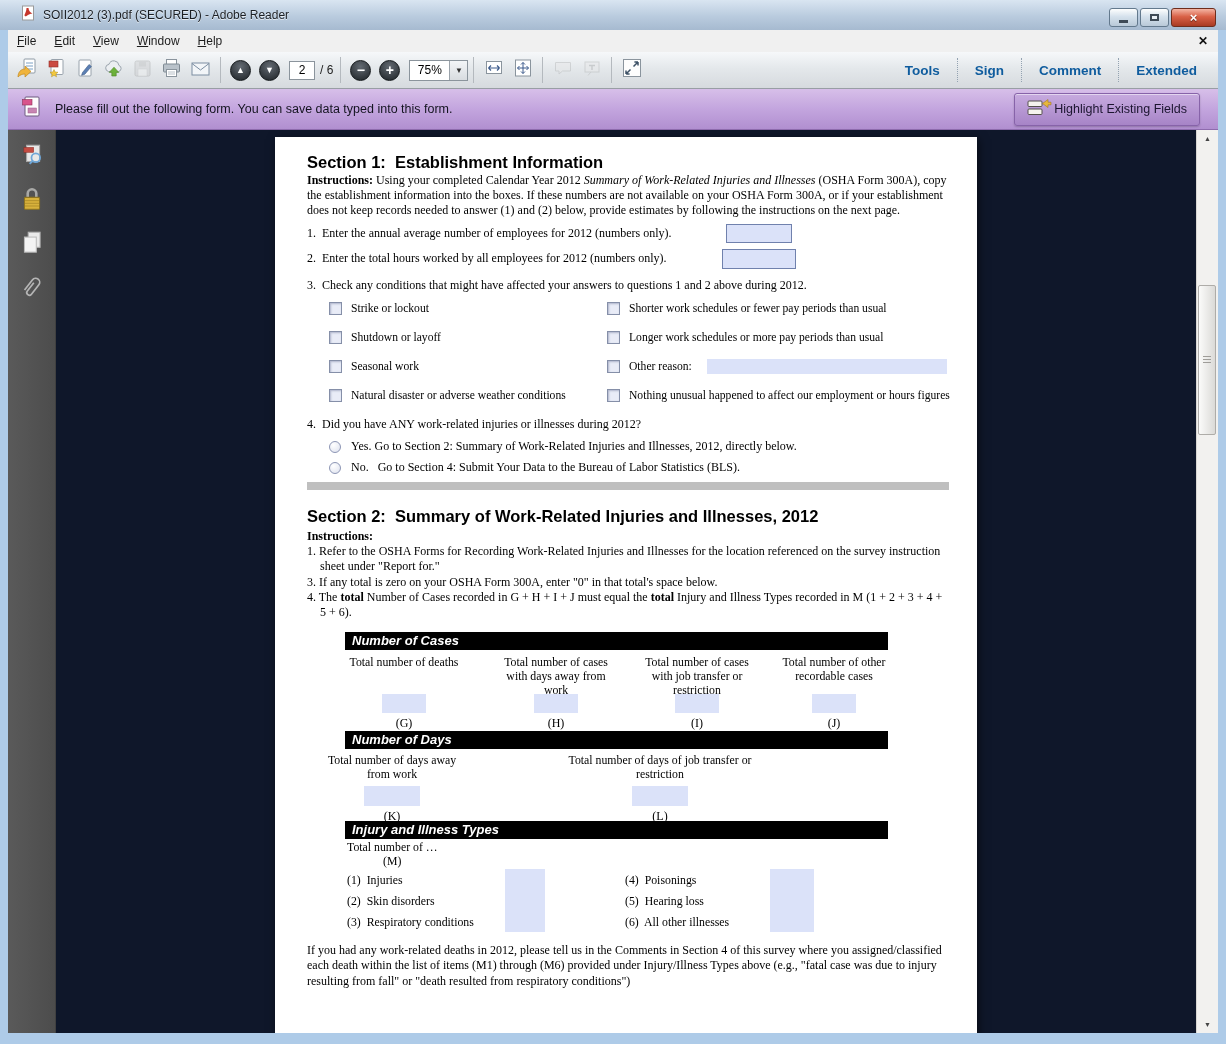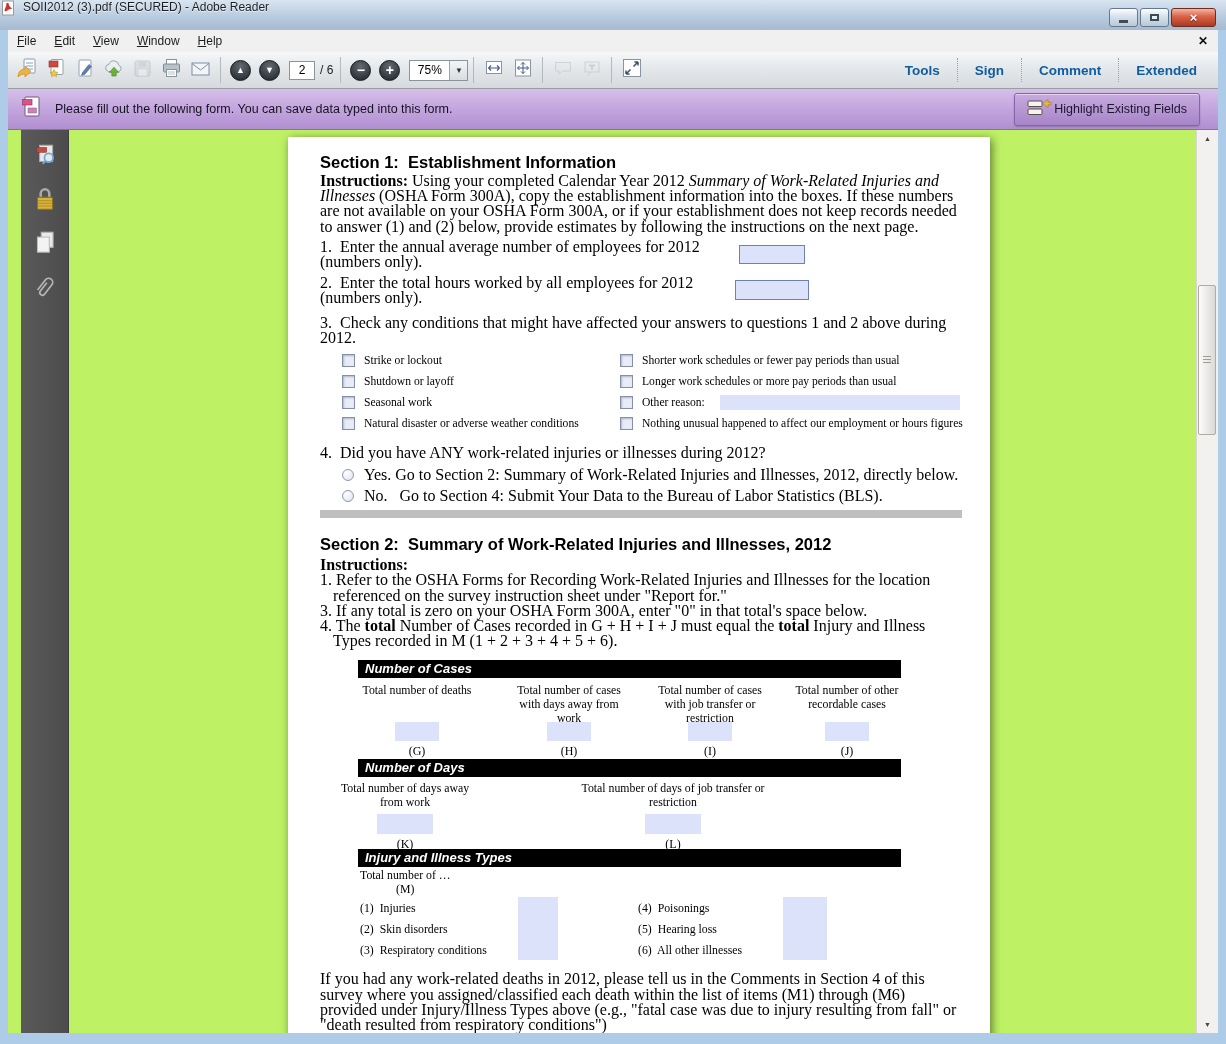--- a/index.html
+++ b/index.html
@@ -1,19 +1,19 @@
 <!DOCTYPE html>
 <html><head>
 <meta charset="utf-8">
 <style>
   html,body{margin:0;padding:0;}
   body{width:1226px;height:1044px;overflow:hidden;font-family:"Liberation Sans",sans-serif;background:#8aa9c6;}
   .window{position:relative;width:1226px;height:1044px;background:#aecbe8;}
   
-  .titlebar{position:absolute;top:0;left:0;right:0;height:30px;background:linear-gradient(#d9e5f1,#b9cbde 55%,#a6bad0);display:flex;padding-left:0;box-sizing:border-box;}
+  .titlebar{position:absolute;top:0;left:0;right:0;height:30px;background:linear-gradient(#d9e5f1,#b9cbde 55%,#a6bad0);display:flex;align-items:center;padding-left:20px;box-sizing:border-box;}
   .title-text{font-size:12px;color:#1b1f24;margin-left:7px;text-shadow:0 1px 0 rgba(255,255,255,.65);}
   .winbtns{position:absolute;right:10px;top:8px;display:flex;gap:2px;}
   .wbtn{height:19px;border-radius:3px;display:flex;align-items:center;justify-content:center;box-sizing:border-box;}
   .wbtn.minmax{width:29px;background:linear-gradient(#fdfefe,#d5e1ec 45%,#b9c9d8);border:1px solid #63798d;}
   .wbtn.close{width:45px;background:linear-gradient(#f4b5a4,#d96147 45%,#a93a22);border:1px solid #6e2d1c;color:#fff;font-weight:bold;font-size:13px;text-shadow:0 1px 1px rgba(0,0,0,.5);}
   .g-min{width:9px;height:3px;background:#3e4a56;margin-top:8px;}
   .g-max{width:9px;height:7px;border:2px solid #3e4a56;box-sizing:border-box;background:#e8eff5;}
   
   .menubar{position:absolute;top:30px;left:8px;right:8px;height:22px;background:#f0f0f0;display:flex;align-items:center;font-size:12px;color:#1d1d1d;}
   .menu-item{padding:11px 9px;}
@@ -32,43 +32,43 @@
   .zoomval{width:39px;font-size:12px;display:flex;align-items:center;justify-content:center;}
   .zoomdrop{width:17px;background:linear-gradient(#f3f5f7,#d8dce0);border-left:1px solid #9aa2aa;display:flex;align-items:center;justify-content:center;font-size:8px;color:#333;}
   .tlabels{margin-left:auto;display:flex;align-items:stretch;height:24px;}
   .tlabel{font-size:13.5px;font-weight:bold;color:#0f5c9e;padding:0 17px;display:flex;align-items:center;border-left:1px dotted #93a2b1;}
   .tlabel.first{border-left:none;}
   
   .formbar{position:absolute;top:89px;left:8px;right:8px;height:41px;background:linear-gradient(#d7bfe9,#c3a5de 50%,#b18fd0);border-bottom:1px solid #8e6bad;display:flex;align-items:center;padding:0 12px;box-sizing:border-box;}
   .formmsg{font-size:12.5px;color:#141420;margin-left:12px;}
   .hl-btn{margin-left:auto;margin-right:6px;display:flex;align-items:center;gap:2px;height:31px;padding:0 12px;background:linear-gradient(#c7abdf,#a784c7);border:1px solid #8763a9;border-radius:3px;box-shadow:inset 0 1px 0 rgba(255,255,255,.5),0 1px 2px rgba(0,0,0,.2);font-size:12.5px;color:#1c1530;}
   
-  .main{position:absolute;top:130px;left:8px;right:8px;bottom:11px;background:#bef264;display:flex;padding-left:13px;}
+  .main{position:absolute;top:130px;left:8px;right:8px;bottom:11px;background:#0f172a;display:flex;}
   .sidepanel{width:48px;background:linear-gradient(90deg,#5a5a5a,#4c4c4c);border-right:1px solid #404040;display:flex;flex-direction:column;align-items:center;padding-top:13px;gap:16px;box-sizing:border-box;flex:none;}
   .sideicon{width:28px;height:28px;display:flex;align-items:center;justify-content:center;}
   .docarea{flex:1;position:relative;overflow:hidden;}
   .scrollbar{width:21px;background:#f2f1ef;border-left:1px solid #d8d6d2;position:relative;flex:none;}
   .sb-btn{height:17px;display:flex;align-items:center;justify-content:center;font-size:7px;color:#454545;}
   .sb-down{position:absolute;bottom:0;left:0;right:0;}
   .sb-thumb{position:absolute;left:1px;width:18px;top:155px;height:150px;background:linear-gradient(90deg,#fbfbfa,#dbdad7);border:1px solid #aeaca8;border-radius:2px;box-sizing:border-box;}
   .grip{position:absolute;left:4px;right:4px;top:50%;margin-top:-4px;}
   .grip div{height:1px;background:#9f9d99;margin-bottom:2px;}
   
   .page{position:absolute;left:219px;top:7px;width:702px;height:906px;background:#fff;box-shadow:2px 2px 9px rgba(0,0,0,.5);box-sizing:border-box;padding:16px 29px 0 32px;color:#000;}
-  .serif{font-family:"Liberation Serif",serif;font-size:16px;line-height:15.2px;}
+  .serif{font-family:"Liberation Serif",serif;font-size:12px;line-height:15.2px;}
   .s-title{font-family:"Liberation Sans",sans-serif;font-size:16.5px;font-weight:bold;line-height:19px;white-space:pre-wrap;}
   .instr{margin-top:1px;}
   .qrow{display:flex;align-items:center;}
   .qrow1{margin-top:5px;}
   .qrow2{margin-top:6px;}
   .qfield{background:#dbe2f9;border:1px solid #7081ad;box-sizing:border-box;}
   .q1f{width:66px;height:19px;margin-left:auto;margin-right:156px;}
   .q2f{width:74px;height:20px;margin-left:auto;margin-right:152px;}
   .q3{margin-top:9px;}
-  .condgrid{display:grid;grid-template-columns:278px 1fr;row-gap:6px;margin:8px 0 0 22px;}
+  .condgrid{display:grid;grid-template-columns:278px 1fr;row-gap:14px;margin:8px 0 0 22px;}
   .cbrow{display:flex;align-items:center;gap:9px;height:15px;}
   .cb{width:11px;height:11px;background:#e9ecf7;border:1px solid #858fa8;box-shadow:inset 1px 1px 2px rgba(90,100,140,.4);flex:none;}
   .cond-label{font-family:"Liberation Serif",serif;font-size:11.6px;white-space:nowrap;}
   .other-input{width:240px;height:15px;background:#dbe2f9;border:none;margin-left:6px;box-sizing:border-box;}
   .q4{margin-top:14px;}
   .q4opts{margin:7px 0 0 22px;display:flex;flex-direction:column;gap:6px;}
   .radiorow{display:flex;align-items:center;gap:10px;height:15px;}
   .radio{width:10px;height:10px;border-radius:50%;border:1px solid #8d96b5;background:radial-gradient(circle at 35% 30%,#ffffff,#dde1ee);flex:none;}
   .pre{white-space:pre-wrap;}
   .divider{height:8px;background:#bfbfbf;margin-top:7px;width:642px;}

